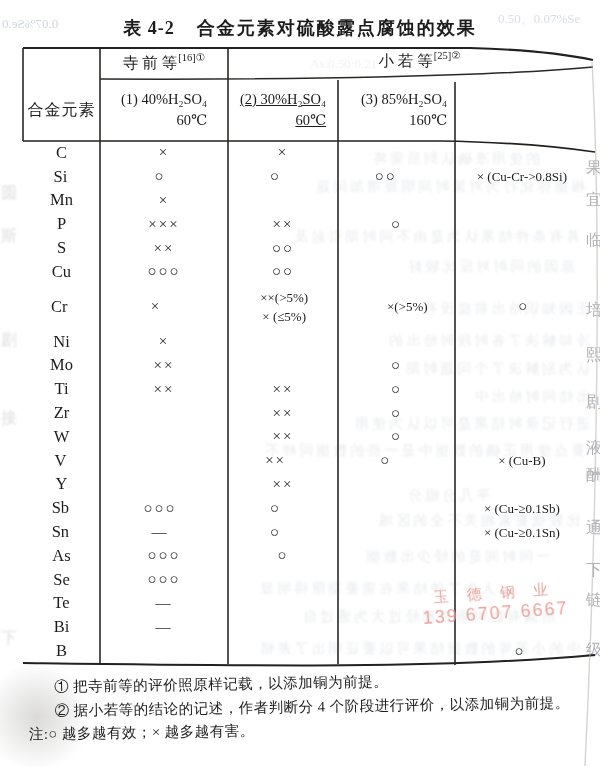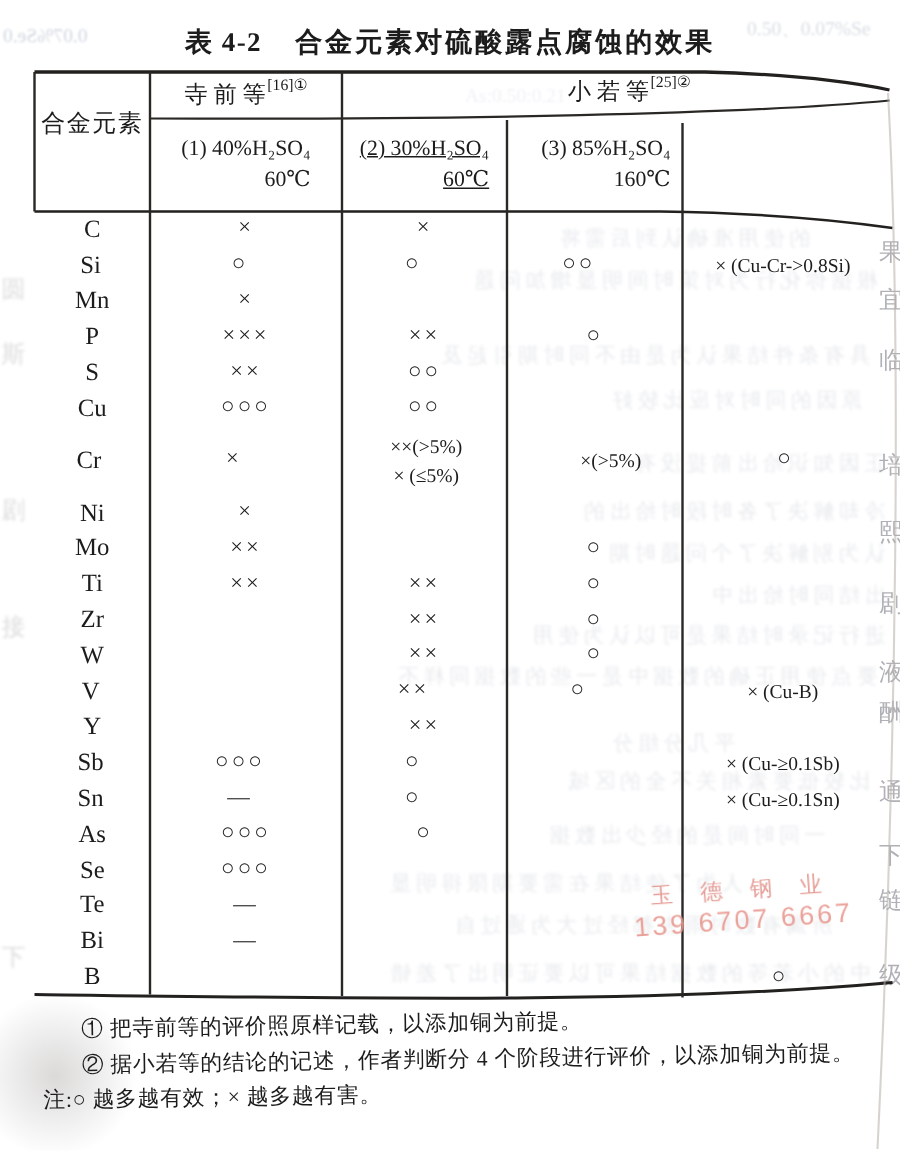--- a/index.html
+++ b/index.html
@@ -25,21 +25,21 @@
   .watermark{position:absolute;left:422px;top:584px;transform:rotate(-4deg);text-align:center;
     font-family:"Liberation Sans","DejaVu Sans",sans-serif;}
   .wm1{color:#dd7d74;opacity:.75;font-size:15px;letter-spacing:7px;filter:blur(.4px);}
   .wm2{color:#e8988f;opacity:.9;font-size:18px;letter-spacing:2px;filter:blur(.3px);}
   
   .title{position:absolute;left:0;top:16px;width:600px;text-align:center;
     font-weight:bold;font-size:18px;letter-spacing:1px;}
   .title .ttext{margin-left:22px;letter-spacing:2px;font-family:Liberation Mono, monospace;}
   
   .hcell{position:absolute;display:flex;align-items:center;justify-content:center;text-align:right;}
-  .corner{left:23px;top:36px;width:77px;height:93px;font-size:16px;letter-spacing:1px;}
+  .corner{left:23px;top:64px;width:77px;height:93px;font-size:16px;letter-spacing:1px;}
   .g1{left:100px;top:48px;width:128px;height:31px;font-size:15.5px;}
   .g2{left:228px;top:46px;width:355px;height:31px;font-size:15.5px;padding-left:14px;}
   .sup{font-size:10.5px;vertical-align:super;line-height:1;margin-left:1px;position:relative;top:-5px;}
   .ch{top:79px;height:62px;font-size:14.5px;line-height:21px;white-space:pre-line;}
   .ch0{left:100px;width:128px;} .ch1{left:228px;width:110px;text-decoration:underline;}
   .ch2{left:338px;width:132px;} .ch3{left:455px;width:128px;}
   
   .tbody{position:absolute;left:23px;top:141px;width:562px;}
   .t-row{display:flex;height:23.8px;}
   .t-row.tall{height:46px;align-items:center;}

